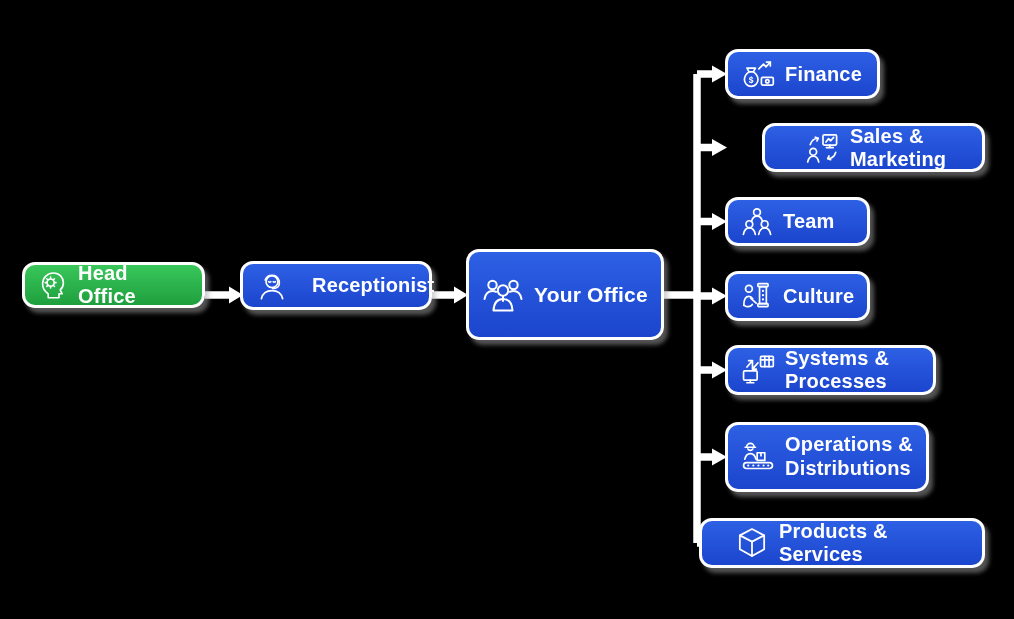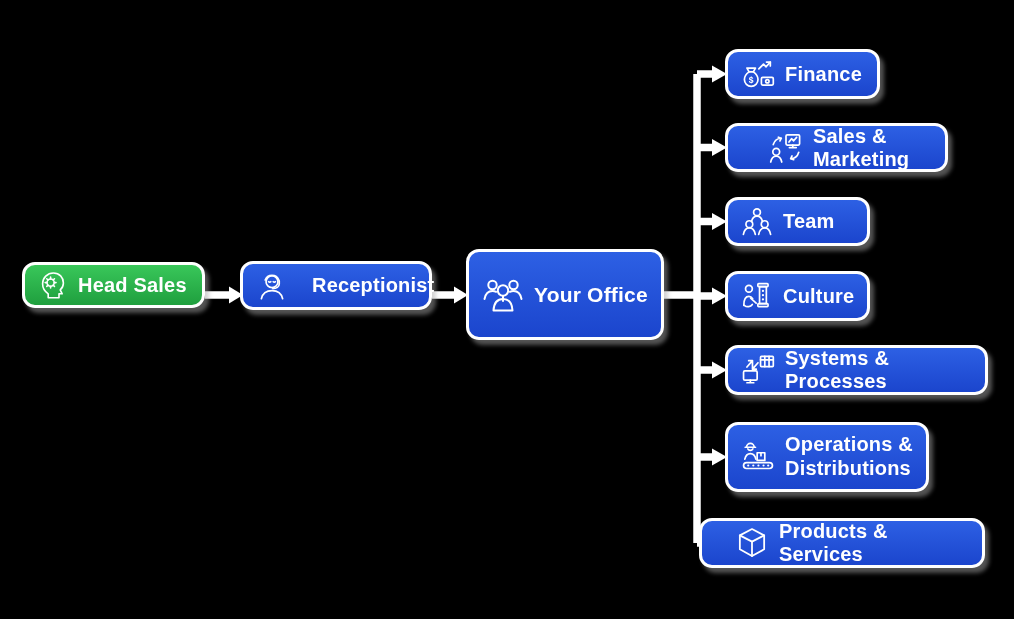--- a/index.html
+++ b/index.html
@@ -20,24 +20,24 @@
     cursor:pointer;
   }
   .node svg{flex:0 0 auto;display:block;}
   .blue{background:linear-gradient(180deg,#2d60e4 0%,#1b45cd 100%);}
   .green{background:linear-gradient(180deg,#39c75a 0%,#1f9f3e 100%);}
 
   .n-head{left:22px;top:262px;width:183px;height:46px;}
   .n-recep{left:240px;top:261px;width:192px;height:49px;gap:23px;}
   .n-experts{left:466px;top:249px;width:198px;height:91px;font-size:21px;}
   .n-finance{left:725px;top:49px;width:155px;height:50px;}
-  .n-sales{left:725px;top:123px;width:223px;height:49px;padding-left:40px;}
+  .n-sales{left:762px;top:123px;width:223px;height:49px;padding-left:40px;}
   .n-team{left:725px;top:197px;width:145px;height:49px;}
   .n-culture{left:725px;top:271px;width:145px;height:50px;}
-  .n-systems{left:725px;top:345px;width:263px;height:50px;align-items:center;}
+  .n-systems{left:725px;top:345px;width:211px;height:50px;align-items:center;}
   .n-ops{left:725px;top:422px;width:204px;height:70px;line-height:1.18;}
   .n-products{left:699px;top:518px;width:286px;height:50px;padding-left:32px;}
 
   .icon-stroke{fill:none;stroke:#fff;stroke-width:2;stroke-linecap:round;stroke-linejoin:round;}
   .icon-fill{fill:#fff;stroke:none;}
   .wire{fill:none;stroke:#fff;stroke-width:7.5;}
   .arrow{fill:#fff;stroke:none;}
 </style>
 </head>
 <body>
@@ -69,21 +69,21 @@
   </svg>
 
   <div class="node green n-head">
     <svg width="32" height="32" viewBox="0 0 40 40">
       <g class="icon-stroke">
         <path d="M14 36 v-5 C9.5 28 7 23.5 7 18.5 7 11 13 5 20.5 5 28 5 33 10.5 33 17.5 c0 3.5-1.5 6.5-4 8.5 l2.5 5 h-4 v5 z"></path>
         <circle cx="17" cy="17" r="4.5"></circle>
         <path d="M17 10.2 v2.2 M17 21.6 v2.2 M10.2 17 h2.2 M21.6 17 h2.2 M12.2 12.2 l1.5 1.5 M20.3 20.3 l1.5 1.5 M21.8 12.2 l-1.5 1.5 M13.7 20.3 l-1.5 1.5"></path>
       </g>
     </svg>
-    <span>Head Sales</span>
+    <span>Head Office</span>
   </div>
 
   <div class="node blue n-recep">
     <svg width="34" height="34" viewBox="0 0 40 40">
       <g class="icon-stroke">
         <circle cx="20" cy="15" r="7"></circle>
         <path d="M12 13 a8.5 8.5 0 0 1 16 0"></path>
         <path d="M28.5 14 v3.5 c0 3.5-3.5 5.5-7.5 5.5"></path>
         <path d="M7.5 35 c1.5-6.5 6-9.5 12.5-9.5 s11 3 12.5 9.5"></path>
         <path d="M16 15 a1.8 1.8 0 0 0 2.6 0 M21.4 15 a1.8 1.8 0 0 0 2.6 0"></path>

